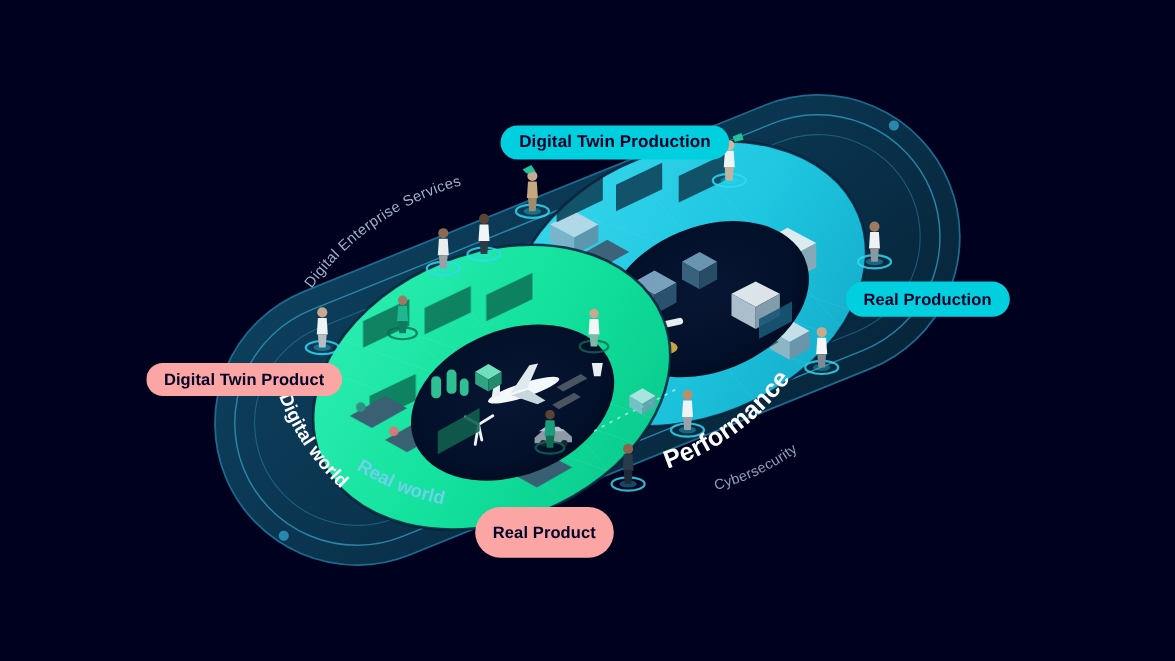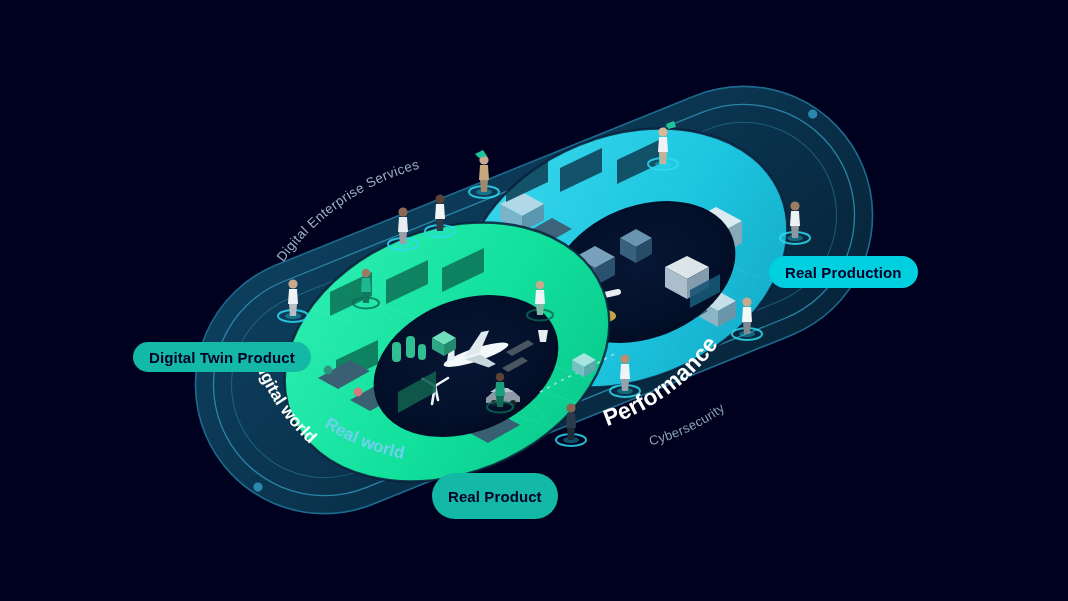--- a/index.html
+++ b/index.html
@@ -10,21 +10,21 @@
   }
   #stage{position:absolute;inset:0;width:1068px;height:601px;}
   svg#scene{position:absolute;left:0;top:0;width:1068px;height:601px;display:block;}
 
   .pill{
     position:absolute;display:flex;align-items:center;justify-content:center;
     border-radius:999px;font-weight:700;color:#000028;white-space:nowrap;
     letter-spacing:.1px;box-sizing:border-box;
   }
   .pill.cyan{background:#00cfe0;}
-  .pill.green{background:#14b8a6;margin-top:12px;}
+  .pill.green{background:#fca5a5;}
 
   #pill-dtprod{left:455px;top:114px;height:31px;padding:0 17px;font-size:15.5px;}
   #pill-realprod{left:769px;top:256px;height:29px;padding:16px 16px;font-size:15px;}
   #pill-dtproduct{left:133px;top:330px;height:30px;padding:0 16px;font-size:15px;}
   #pill-realproduct{left:432px;top:461px;height:46px;padding:0 16px;font-size:15px;}
   text{user-select:none;}
 </style>
 </head>
 <body style="background: rgb(0, 0, 31);">
 
@@ -396,20 +396,21 @@
     <text font-size="17" font-weight="700" fill="#ffffff" font-family="Liberation Sans, sans-serif">
       <textPath href="#pDW" startOffset="2%">Digital world</textPath>
     </text>
 
     <text font-size="17" font-weight="700" fill="#6fd0ee" font-family="Liberation Sans, sans-serif">
       <textPath href="#pRW" startOffset="4%">Real world</textPath>
     </text>
   </g>
 </svg>
 
+<div class="pill cyan" id="pill-dtprod">Digital Twin Production</div>
 
 <div class="pill cyan" id="pill-realprod">Real Production</div>
 
 <div class="pill green" id="pill-dtproduct">Digital Twin Product</div>
 
 <div class="pill green" id="pill-realproduct">Real Product</div>
 
 </div>
 
 </body></html>

